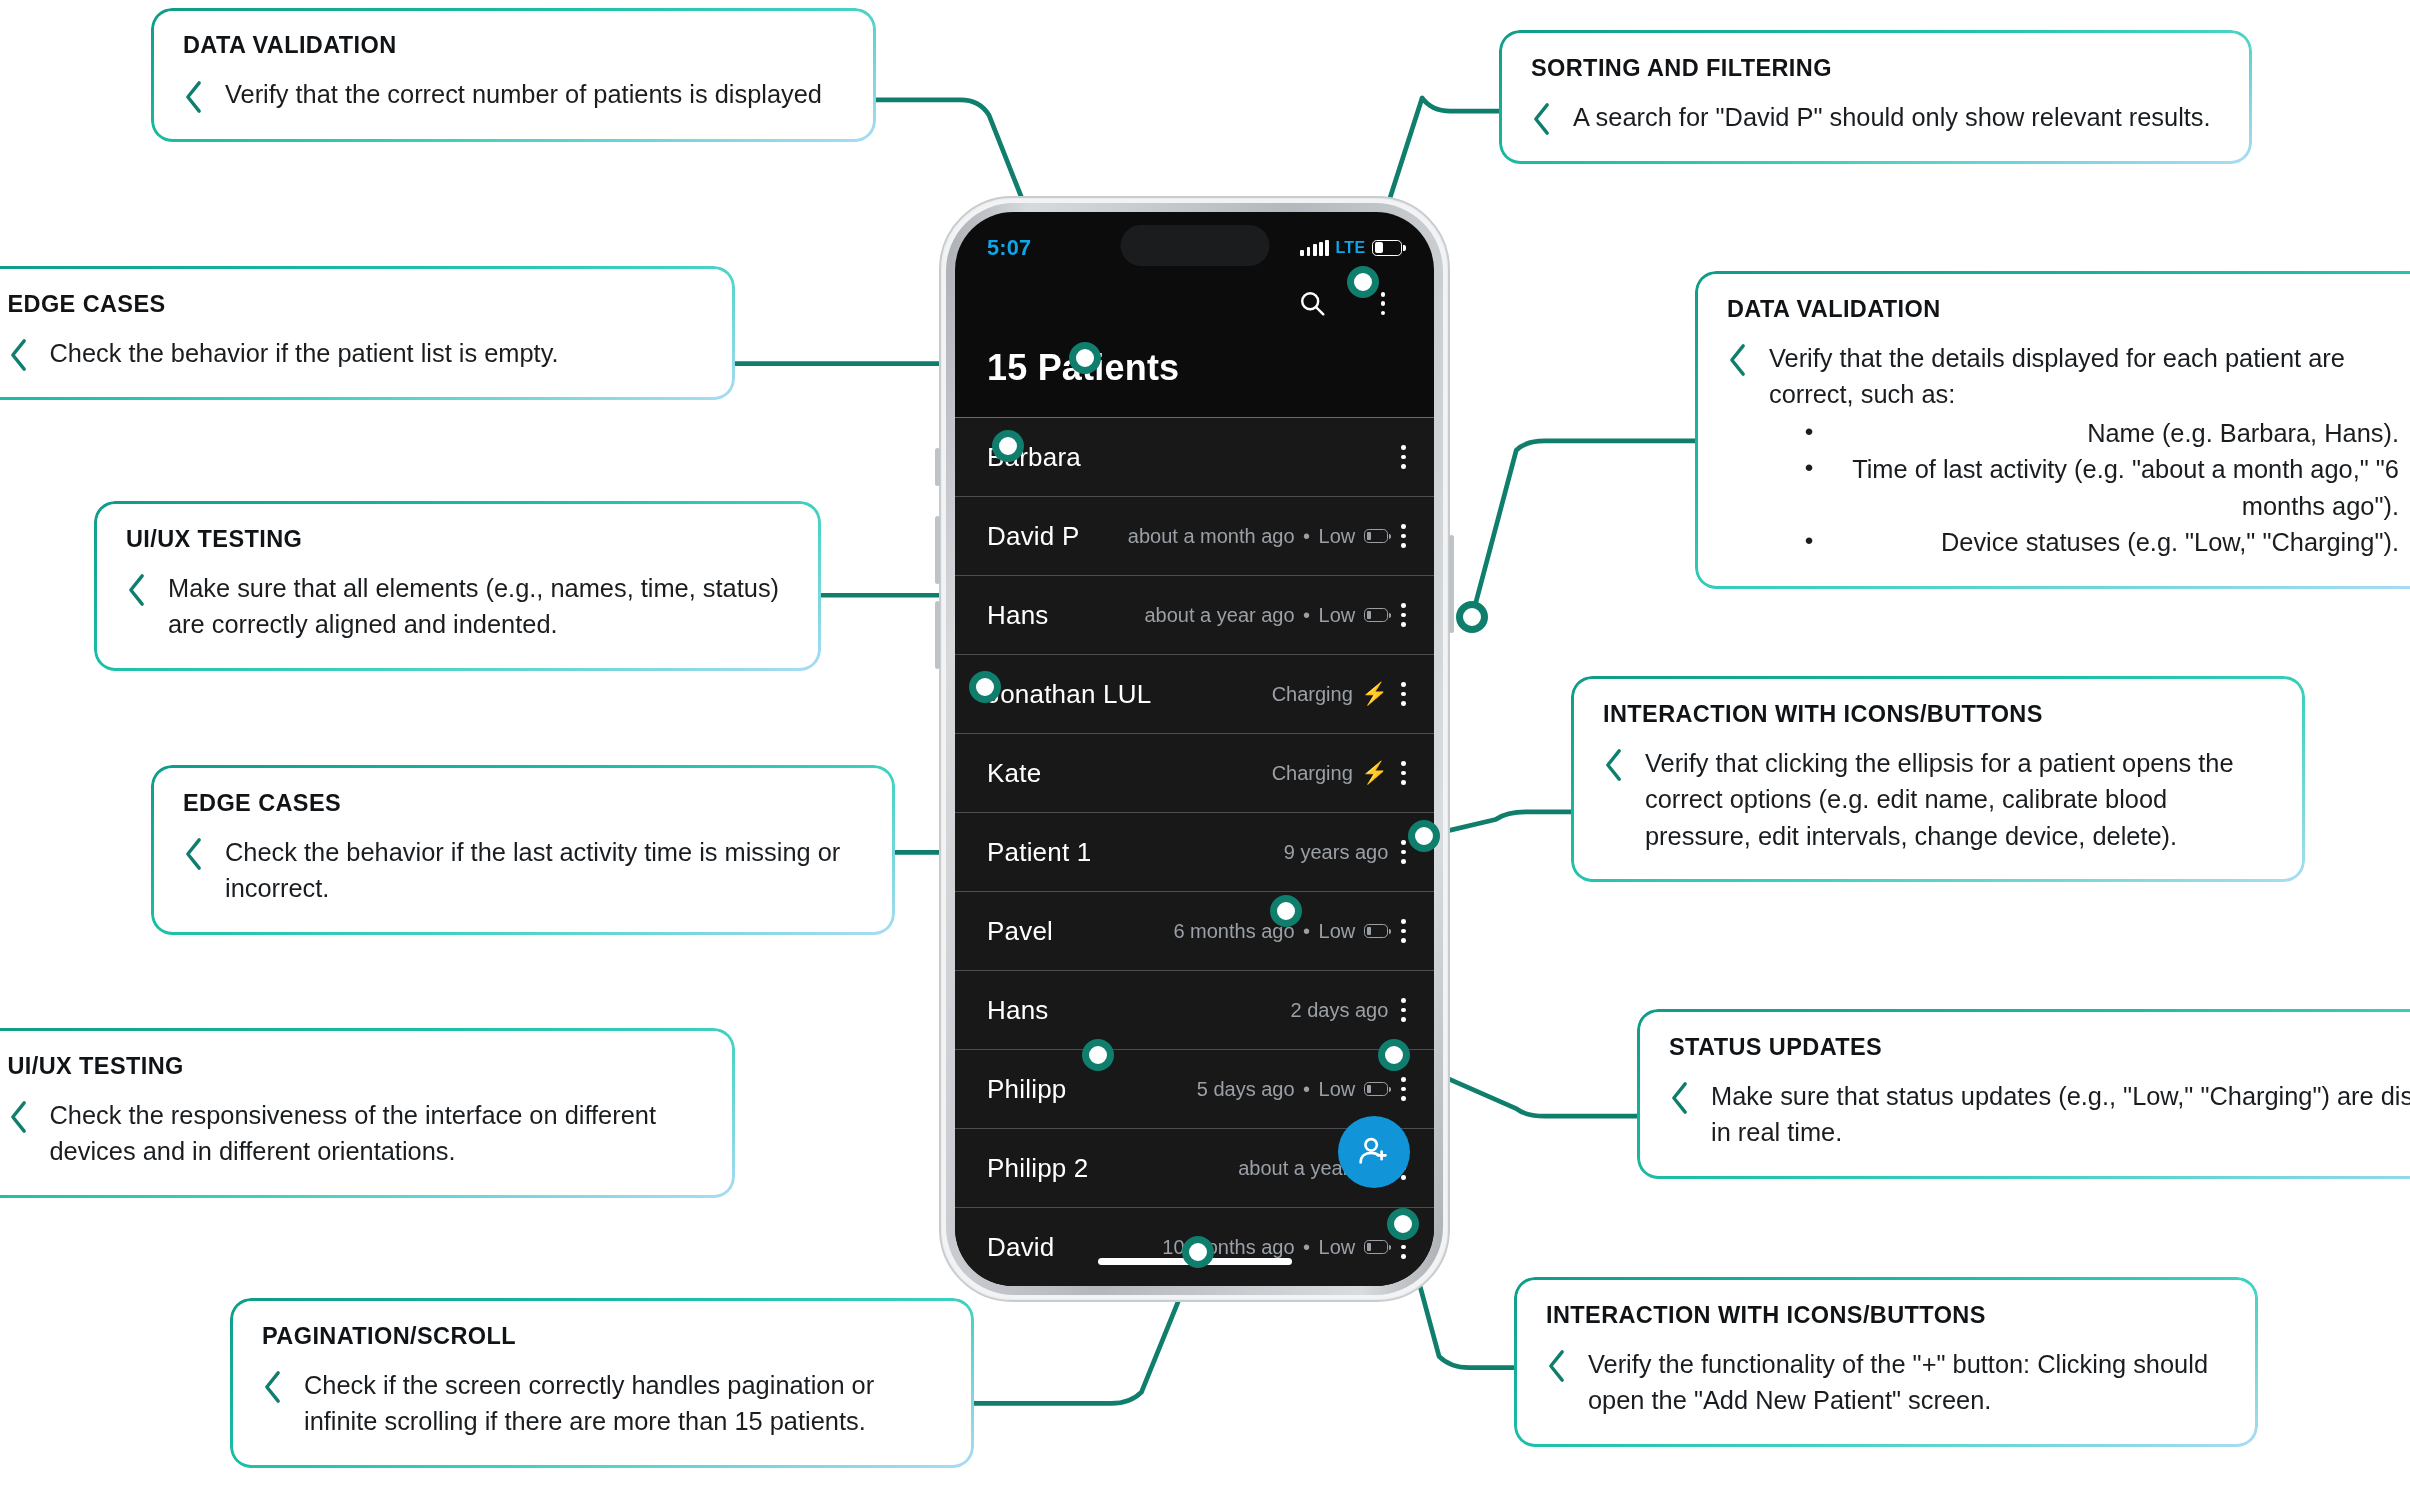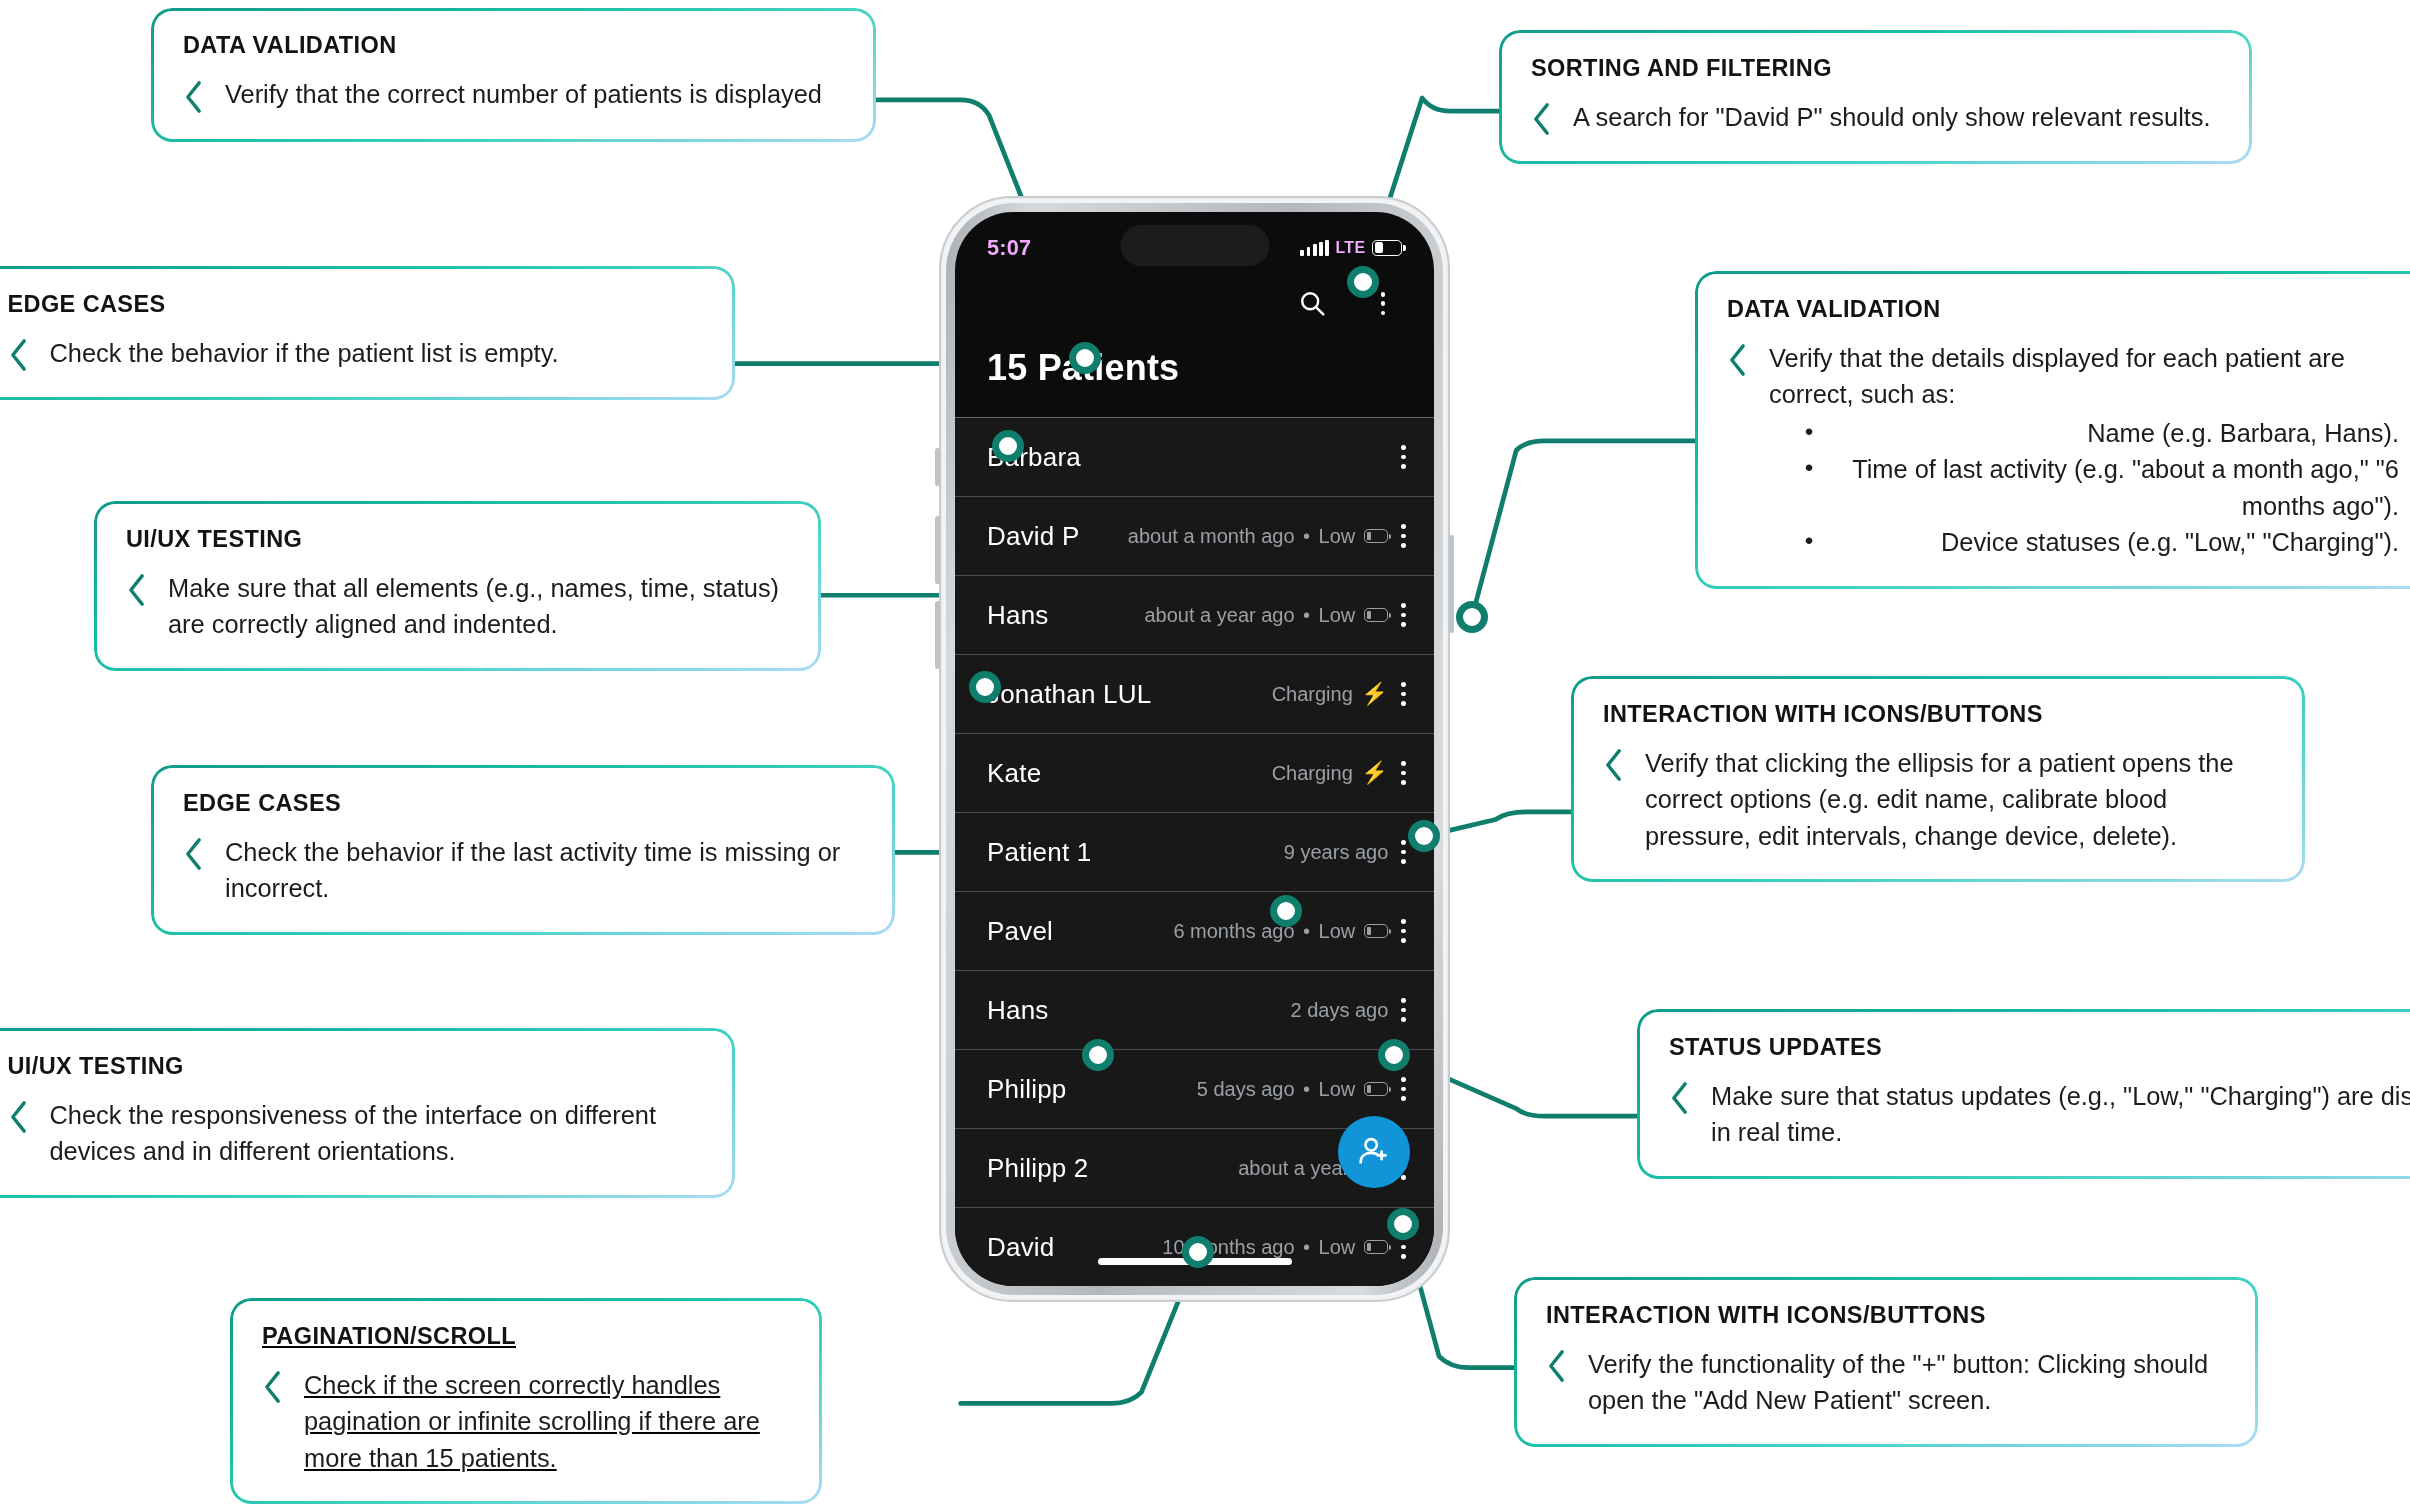--- a/index.html
+++ b/index.html
@@ -99,21 +99,21 @@
   .btn-left-1 { left:-3.8px; top:252px; width:4.7px; height:38px; }
   .btn-left-2 { left:-3.8px; top:320px; width:4.7px; height:68px; }
   .btn-left-3 { left:-3.8px; top:405px; width:4.7px; height:68px; }
   .btn-right-1 { right:-3.8px; top:339px; width:4.7px; height:98px; }
 
   
   .statusbar {
     position:relative; height:58px;
     display:flex; align-items:center;
     padding: 13px 32px 0 32px;
-    color:#f0abfc;
+    color:#0ea5e9;
   }
   .sb-time { font-size:21.7px; font-weight:600; letter-spacing:0.2px; }
   .notch {
     position:absolute; left:50%; top:13px; transform:translateX(-50%);
     width:149px; height:41px; border-radius:22.6px; background:#1b1c1e;
   }
   .sb-right { margin-left:auto; display:flex; align-items:center; gap:6.6px; }
   .sig { display:flex; align-items:flex-end; gap:2.4px; height:16px; }
   .sig i { display:block; width:3.8px; background:#fff; border-radius:0.9px; }
   .sig i:nth-child(1){height:5.6px;} .sig i:nth-child(2){height:8.5px;}
@@ -318,21 +318,21 @@
     <div class="card-body">
       <span class="chev">
         <svg width="21" height="34" viewBox="0 0 22 36">
             <path d="M17 3 L5 18 L17 33" fill="none" stroke="#0f7e6d" stroke-width="3.6" stroke-linecap="round" stroke-linejoin="round"></path>
           </svg>
       </span>
       <div class="card-text">Make sure that status updates (e.g., "Low," "Charging") are displayed in real time.</div>
     </div>
   </div>
 
-  <div class="card" style="left:230px; top:1298px; width:592px;text-decoration:underline;">
+  <div class="card" style="left:230px; top:1298px; width:744px;">
     <div class="card-title">PAGINATION/SCROLL</div>
     <div class="card-body">
       <span class="chev">
         <svg width="21" height="34" viewBox="0 0 22 36">
             <path d="M17 3 L5 18 L17 33" fill="none" stroke="#0f7e6d" stroke-width="3.6" stroke-linecap="round" stroke-linejoin="round"></path>
           </svg>
       </span>
       <div class="card-text">Check if the screen correctly handles pagination or infinite scrolling if there are more than 15 patients.</div>
     </div>
   </div>

